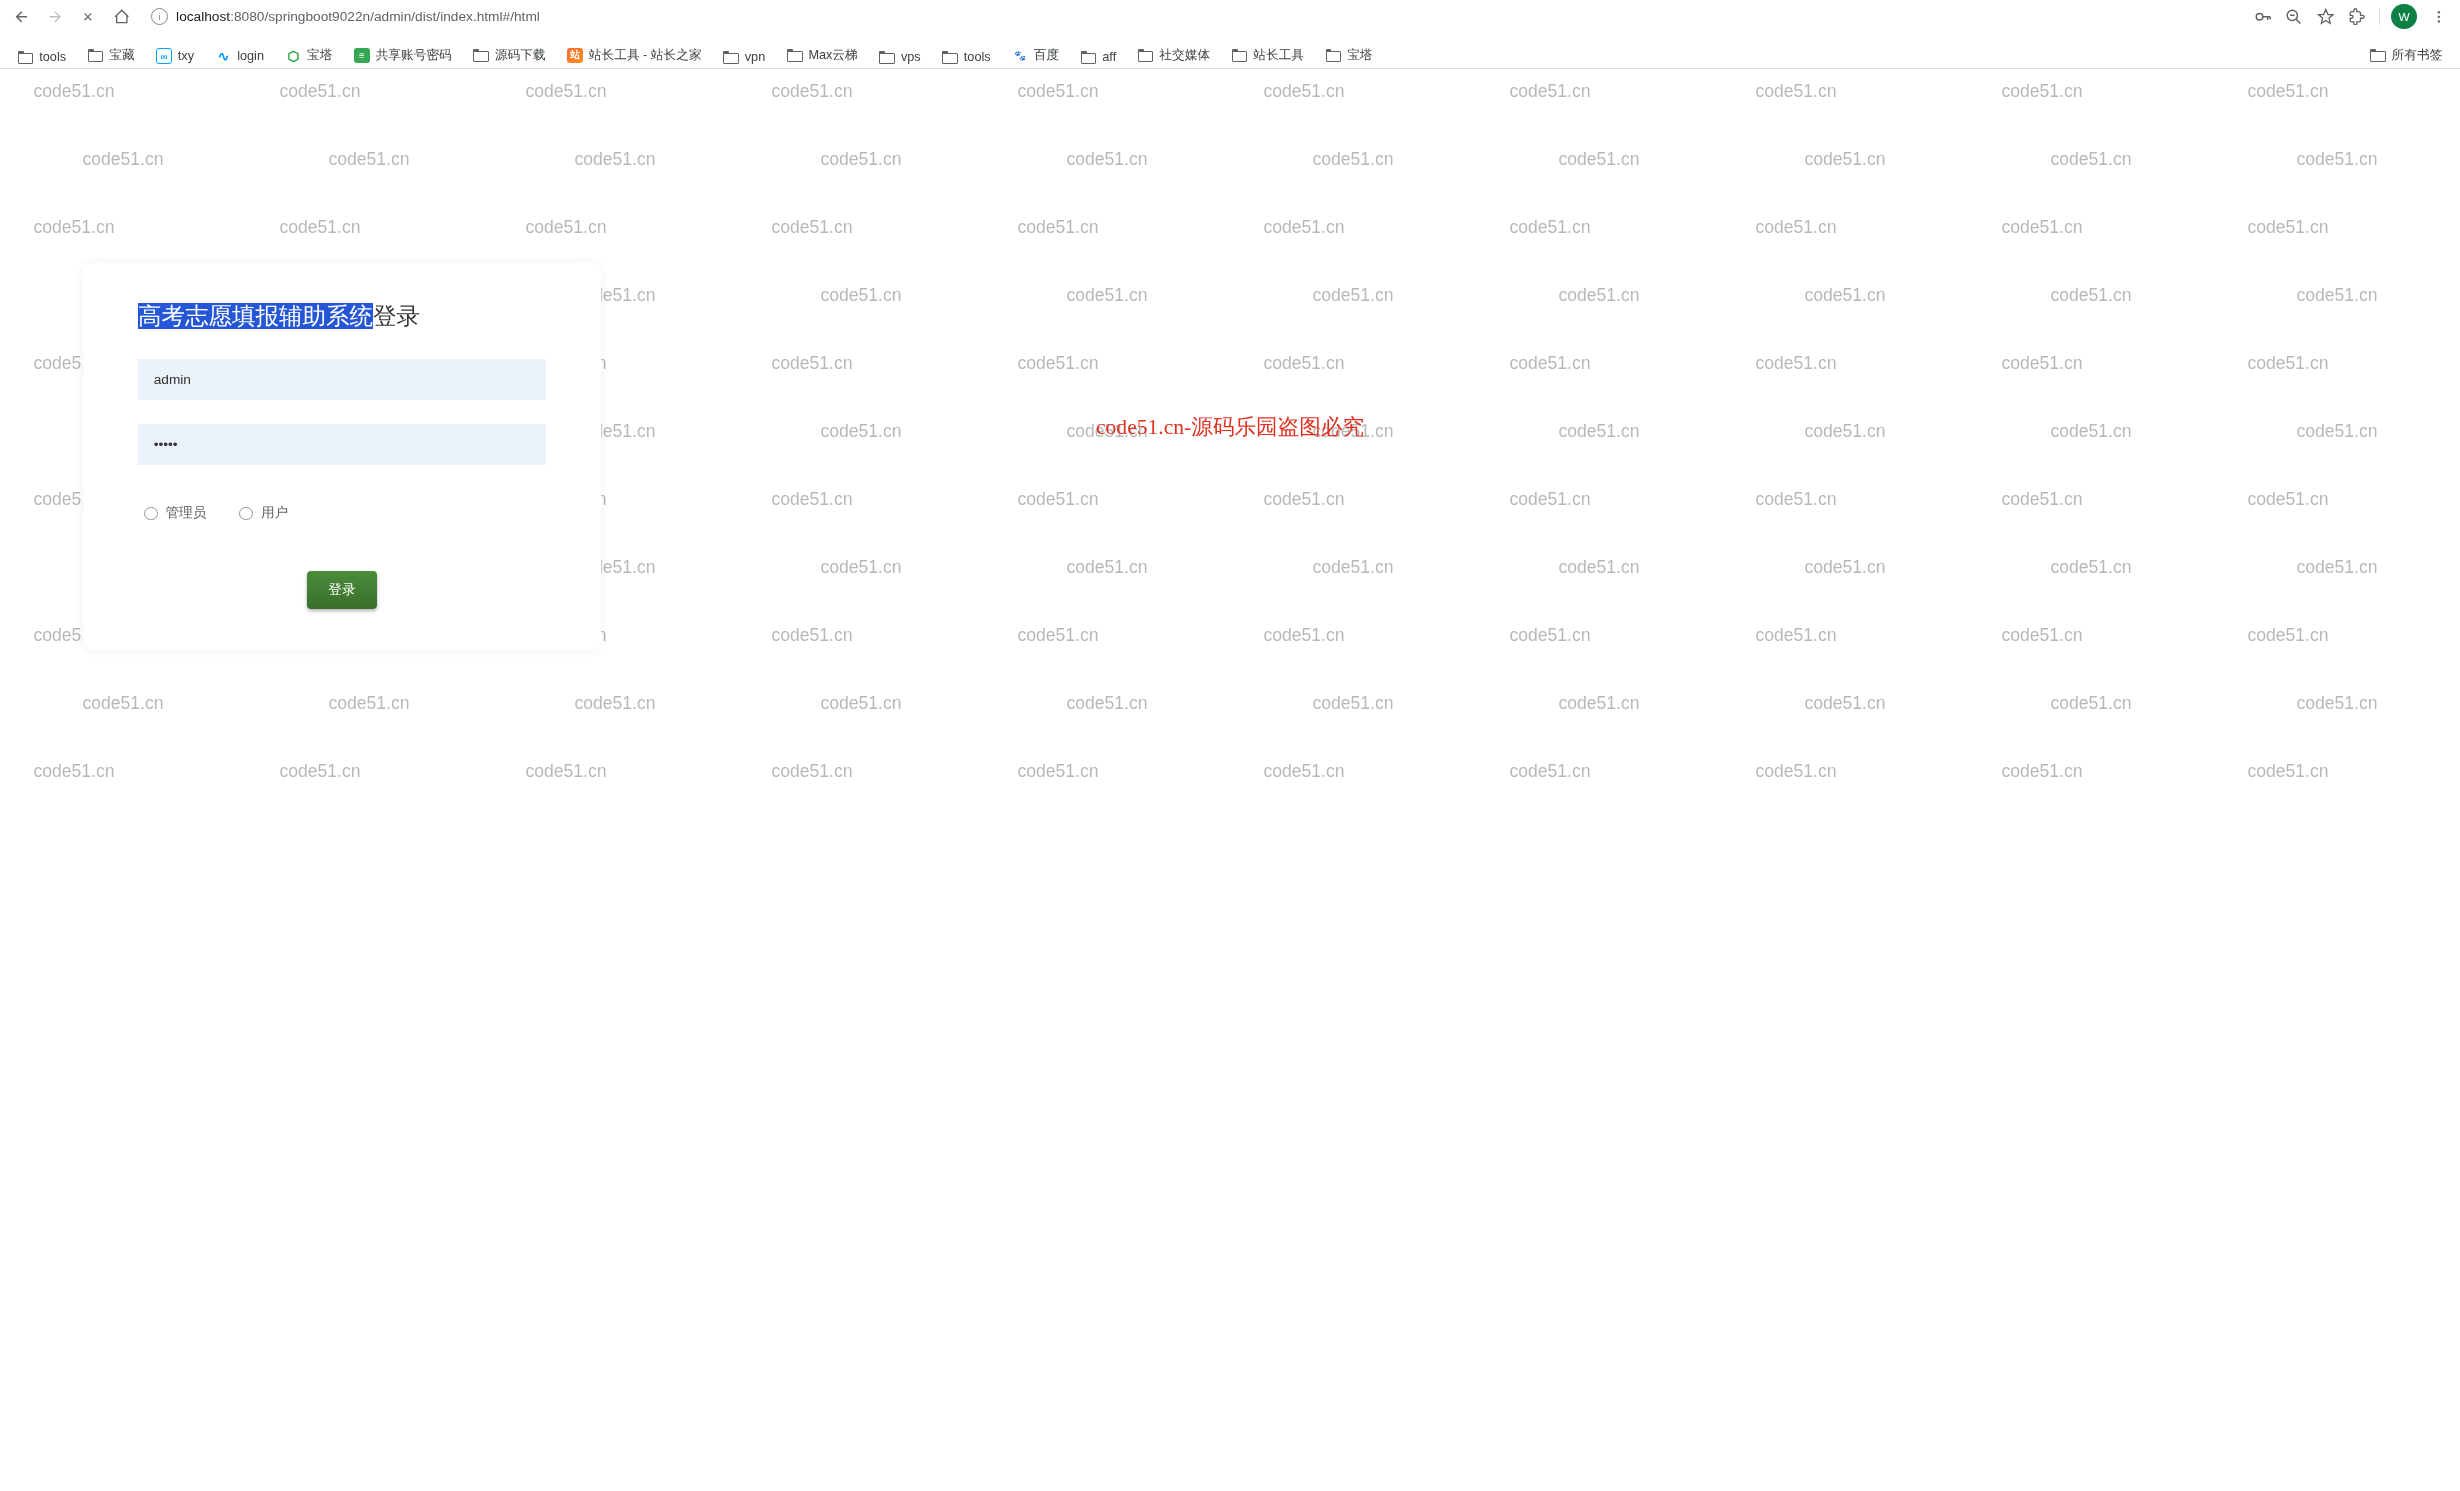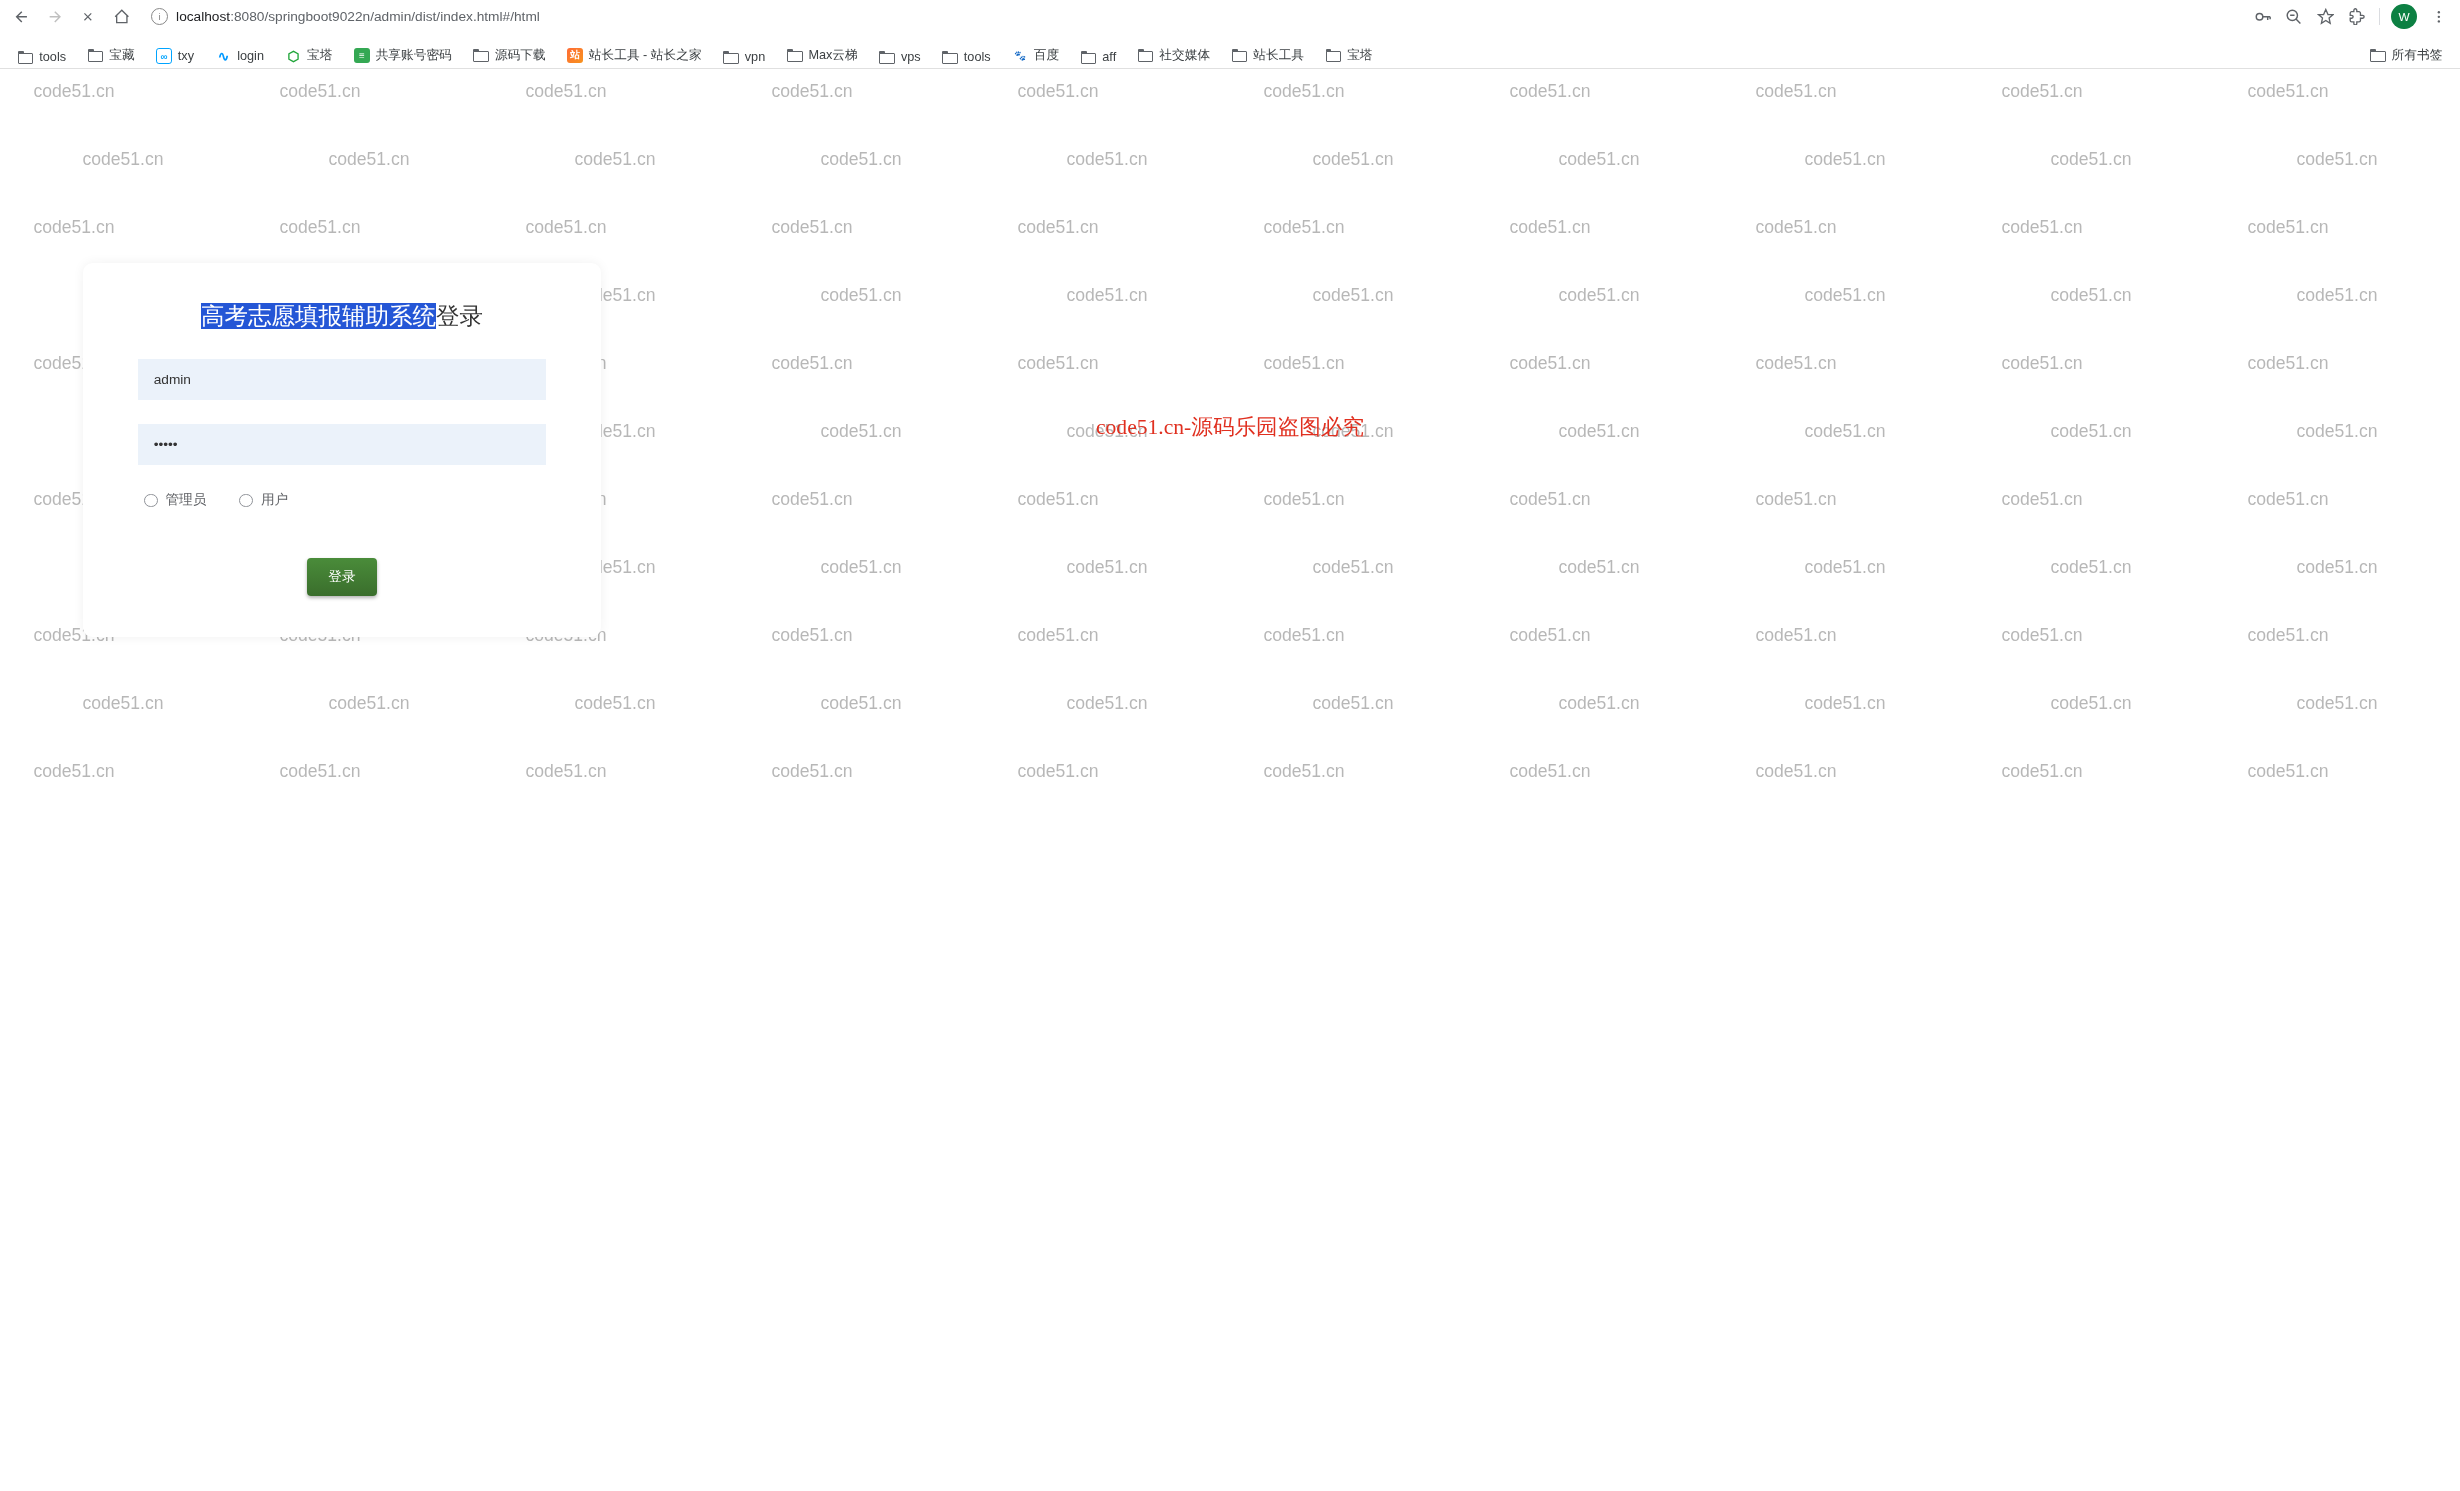--- a/index.html
+++ b/index.html
@@ -198,21 +198,21 @@
       top: 194px;
       left: 83px;
       width: 518px;
       background: #fff;
       border-radius: 9.8px;
       box-shadow: 0 0 11.8px rgba(0,0,0,0.06);
       padding: 37px 55px 41px;
       z-index: 10;
     }
     .login-title-wrap {
-      text-align: center;
+      text-align: left;
       margin-bottom: 27.4px;
     }
     .login-title {
       display: inline;
       font-size: 23.5px;
       font-weight: 400;
       color: #333;
     }
     .login-title .highlighted {
       background: #2456d6;
@@ -225,21 +225,21 @@
       background: #ebf2fa;
       padding: 0 15.7px;
       font-size: 13.7px;
       color: #333;
       margin-bottom: 23.5px;
       outline: none;
     }
     .radio-group {
       display: flex;
       gap: 33px;
-      margin-top: 3px;
+      margin-top: 16px;
       margin-bottom: 49px;
       padding-left: 5.9px;
     }
     .radio-item {
       display: flex;
       align-items: center;
       gap: 7.8px;
       cursor: pointer;
       font-size: 13.7px;
       color: #606266;

